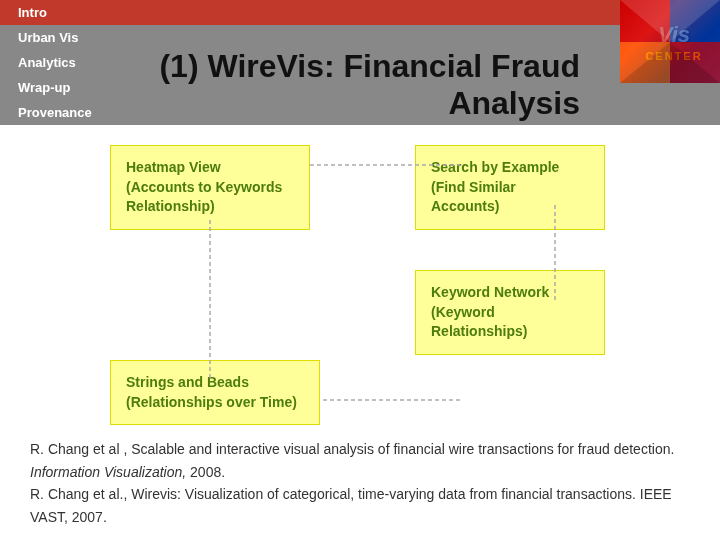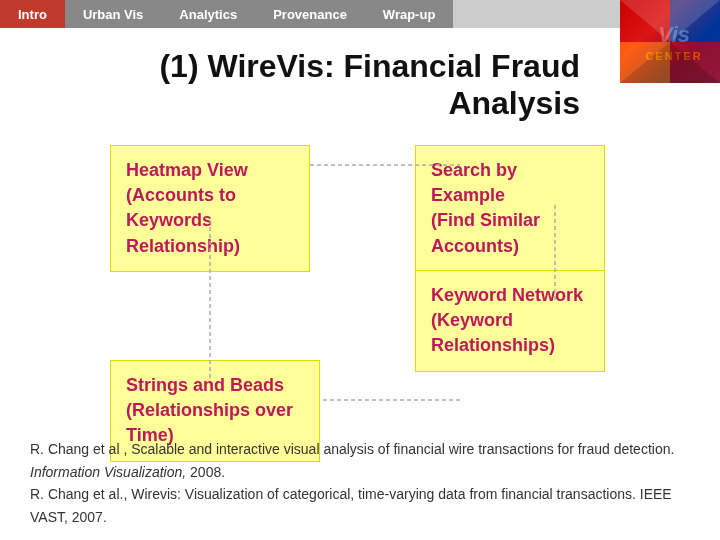--- a/index.html
+++ b/index.html
@@ -8,20 +8,21 @@
       height: 540px;
       background: #ffffff;
       font-family: Arial, sans-serif;
       overflow: hidden;
       position: relative;
     }
 
     
     .nav-bar {
       display: flex;
+      flex-direction: column;
       height: 28px;
       background: #cccccc;
     }
     .nav-tab {
       padding: 5px 18px;
       font-size: 13px;
       font-weight: bold;
       cursor: pointer;
       display: flex;
       align-items: center;
@@ -82,23 +83,23 @@
       color: #111111;
       margin-bottom: 30px;
       margin-right: 110px;
     }
 
     
     .yellow-box {
       background: #ffff99;
       border: 1px solid #dddd00;
       padding: 12px 15px;
-      font-size: 18px;
-      font-weight: bold;
-      color: #be185d;
+      font-size: 14px;
+      font-weight: bold;
+      color: #4d7c0f;
       position: absolute;
       min-width: 160px;
       line-height: 1.4;
     }
 
     .box-heatmap {
       left: 110px;
       top: 145px;
       width: 200px;
     }
@@ -152,24 +153,24 @@
   <div class="nav-tab active">
     <span>Intro</span>
   </div>
   <div class="nav-tab">
     <span>Urban Vis</span>
   </div>
   <div class="nav-tab">
     <span>Analytics</span>
   </div>
   <div class="nav-tab">
+    <span>Wrap-up</span>
+  </div>
+  <div class="nav-tab">
     <span>Provenance</span>
-  </div>
-  <div class="nav-tab">
-    <span>Wrap-up</span>
   </div>
 </div>
 
 <div class="logo-area">
   <div class="logo-bg-shapes">
     <svg width="100" height="83">
       <rect x="0" y="0" width="50" height="42" fill="#cc0000" opacity="0.7"></rect>
       <rect x="50" y="0" width="50" height="42" fill="#003399" opacity="0.7"></rect>
       <rect x="0" y="42" width="50" height="41" fill="#ff6600" opacity="0.7"></rect>
       <rect x="50" y="42" width="50" height="41" fill="#cc0000" opacity="0.7"></rect>

